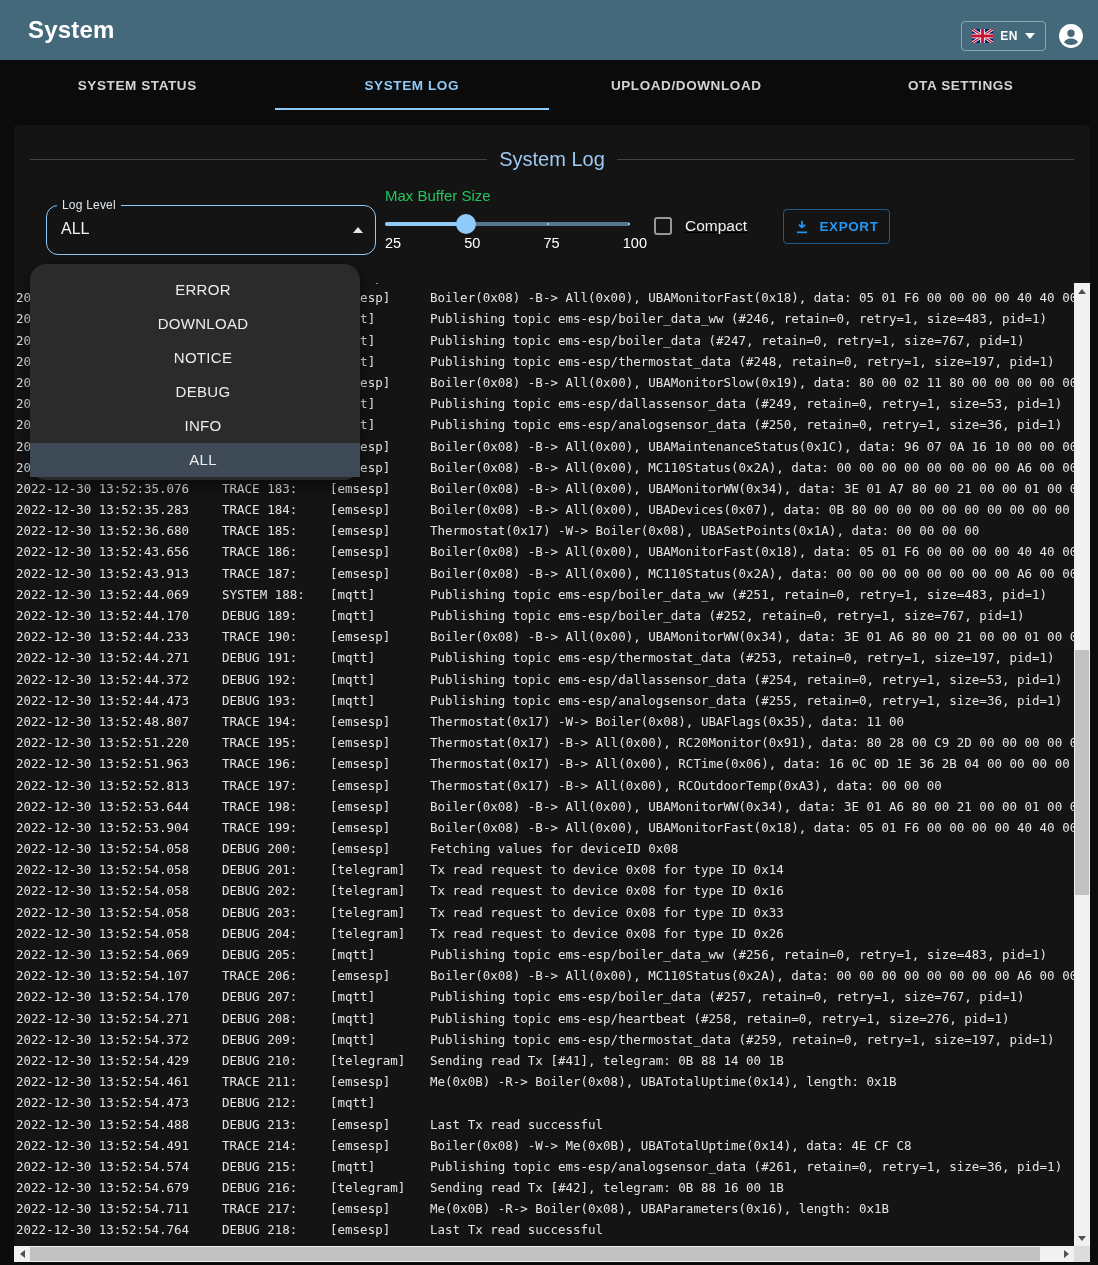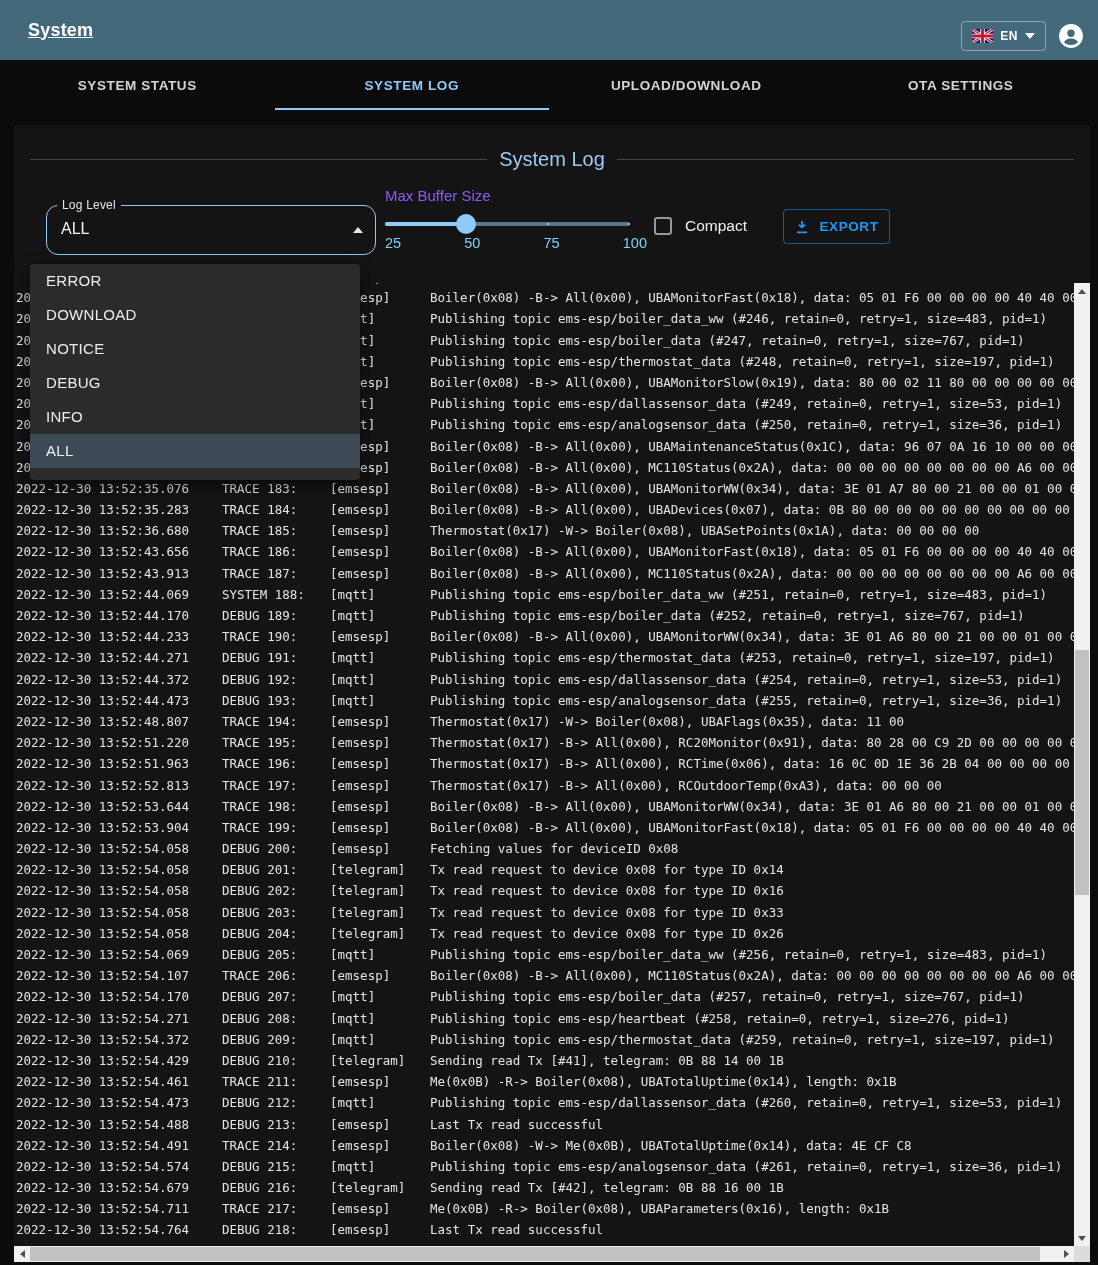--- a/index.html
+++ b/index.html
@@ -3,21 +3,21 @@
 <meta charset="utf-8">
 <style>
   * { margin:0; padding:0; box-sizing:border-box; }
   html,body { background:#000; }
   .app { position:relative; width:1098px; height:1265px; background:#0b0b0b;
          font-family:"Liberation Sans", sans-serif; overflow:hidden; }
 
   
   .appbar { position:absolute; left:0; top:0; width:1098px; height:60px;
             background:#44697a; display:flex; align-items:center; }
-  .appbar-title { color:#fff; font-size:18px; font-weight:700; margin-left:28px; letter-spacing:.2px;text-decoration:underline; }
+  .appbar-title { color:#fff; font-size:24px; font-weight:700; margin-left:28px; letter-spacing:.2px; }
   .appbar-right { position:absolute; right:14px; top:0; height:72px; display:flex; align-items:center; gap:12px; }
   .lang-btn { display:flex; align-items:center; gap:7px; border:1px solid rgba(255,255,255,.4);
               border-radius:4px; padding:7px 10px; cursor:pointer; }
   .lang-code { color:#fff; font-size:12px; font-weight:700; letter-spacing:.5px; }
   .caret-down { width:0; height:0; border-left:5px solid transparent; border-right:5px solid transparent;
                 border-top:6px solid #fff; }
   .avatar { width:26px; height:26px; }
 
   
   .tabs { position:absolute; left:0; top:60px; width:1098px; height:50px; background:#0b0b0b; display:flex; }
@@ -39,38 +39,38 @@
   .select-field { position:absolute; left:32px; top:80px; width:330px; height:50px;
                   border:1.5px solid #90caf9; border-radius:12px; cursor:pointer; }
   .select-label { position:absolute; left:10px; top:-8px; background:#141414; padding:0 5px;
                   font-size:12px; color:#dfe7ee; letter-spacing:.2px; }
   .select-value { position:absolute; left:14px; top:14px; color:#f1f1f1; font-size:16px; }
   .caret-up { position:absolute; right:12px; top:21px; width:0; height:0;
               border-left:5px solid transparent; border-right:5px solid transparent;
               border-bottom:6px solid #e6e6e6; }
 
   .menu { position:absolute; left:16px; top:139px; width:330px; height:216px; background:#2b2b2b;
-          border-radius:4px; box-shadow:0 5px 15px rgba(0,0,0,.6); z-index:30; padding:0 0; }
+          border-radius:16px; box-shadow:0 5px 15px rgba(0,0,0,.6); z-index:30; padding:9px 0;text-align:center; }
   .menu-item { height:34px; line-height:34px; padding-left:16px; color:#ededed; font-size:15px;
                letter-spacing:.3px; cursor:pointer; }
   .menu-item.selected { background:#3d4a55; }
 
-  .buffer-label { position:absolute; left:371px; top:62px; color:#8b5cf6; font-size:15px; }
+  .buffer-label { position:absolute; left:371px; top:62px; color:#22c55e; font-size:15px; }
   .slider { position:absolute; left:371px; top:89px; width:260px; height:20px; }
   .slider-rail { position:absolute; left:0; top:8px; width:245px; height:4px; border-radius:2px;
                  background:#56788f; }
   .slider-fill { position:absolute; left:0; top:8px; width:81px; height:4px; border-radius:2px;
                  background:#90caf9; }
   .slider-tick { position:absolute; top:9px; width:2px; height:2px; border-radius:50%; background:#b9d2e4; }
   .slider-thumb { position:absolute; left:71px; top:0; width:20px; height:20px; border-radius:50%;
                   background:#90caf9; cursor:pointer; }
   .slider-ticklabels { position:absolute; left:371px; top:110px; width:262px; display:flex;
-                       justify-content:space-between; color:#7dd3fc; font-size:14.5px; }
-
-  .compact-wrap { position:absolute; left:640px; top:84px; height:34px; display:flex; align-items:center; gap:13px; }
+                       justify-content:space-between; color:#ffffff; font-size:14.5px; }
+
+  .compact-wrap { position:absolute; left:640px; top:84px; height:34px; display:flex; align-items:center; gap:13px;text-decoration:underline; }
   .checkbox { width:18px; height:18px; border:2px solid #979797; border-radius:3px; cursor:pointer; }
   .compact-label { color:#f0f0f0; font-size:15.5px; }
 
   .export-btn { position:absolute; left:769px; top:84px; width:107px; height:35px;
                 border:1px solid rgba(33,150,243,.55); border-radius:4px; background:transparent;
                 display:flex; align-items:center; justify-content:center; gap:9px; cursor:pointer; }
   .export-label { color:#2196f3; font-size:13.5px; font-weight:700; letter-spacing:.6px; }
 
   
   .log-viewport { position:absolute; left:0; top:158px; width:1060px; height:963px; overflow:hidden; }
@@ -402,21 +402,20 @@
           <div class="log-row">
             <span class="c-ts">2022-12-30 13:52:54.461</span>
             <span class="c-lv">TRACE 211:</span>
             <span class="c-src">[emsesp]</span>
             <span class="c-msg">Me(0x0B) -R-&gt; Boiler(0x08), UBATotalUptime(0x14), length: 0x1B</span>
           </div>
           <div class="log-row">
             <span class="c-ts">2022-12-30 13:52:54.473</span>
             <span class="c-lv">DEBUG 212:</span>
             <span class="c-src">[mqtt]</span>
-            <span class="c-msg">Publishing topic ems-esp/dallassensor_data (#260, retain=0, retry=1, size=53, pid=1)</span>
           </div>
           <div class="log-row">
             <span class="c-ts">2022-12-30 13:52:54.488</span>
             <span class="c-lv">DEBUG 213:</span>
             <span class="c-src">[emsesp]</span>
             <span class="c-msg">Last Tx read successful</span>
           </div>
           <div class="log-row">
             <span class="c-ts">2022-12-30 13:52:54.491</span>
             <span class="c-lv">TRACE 214:</span>

